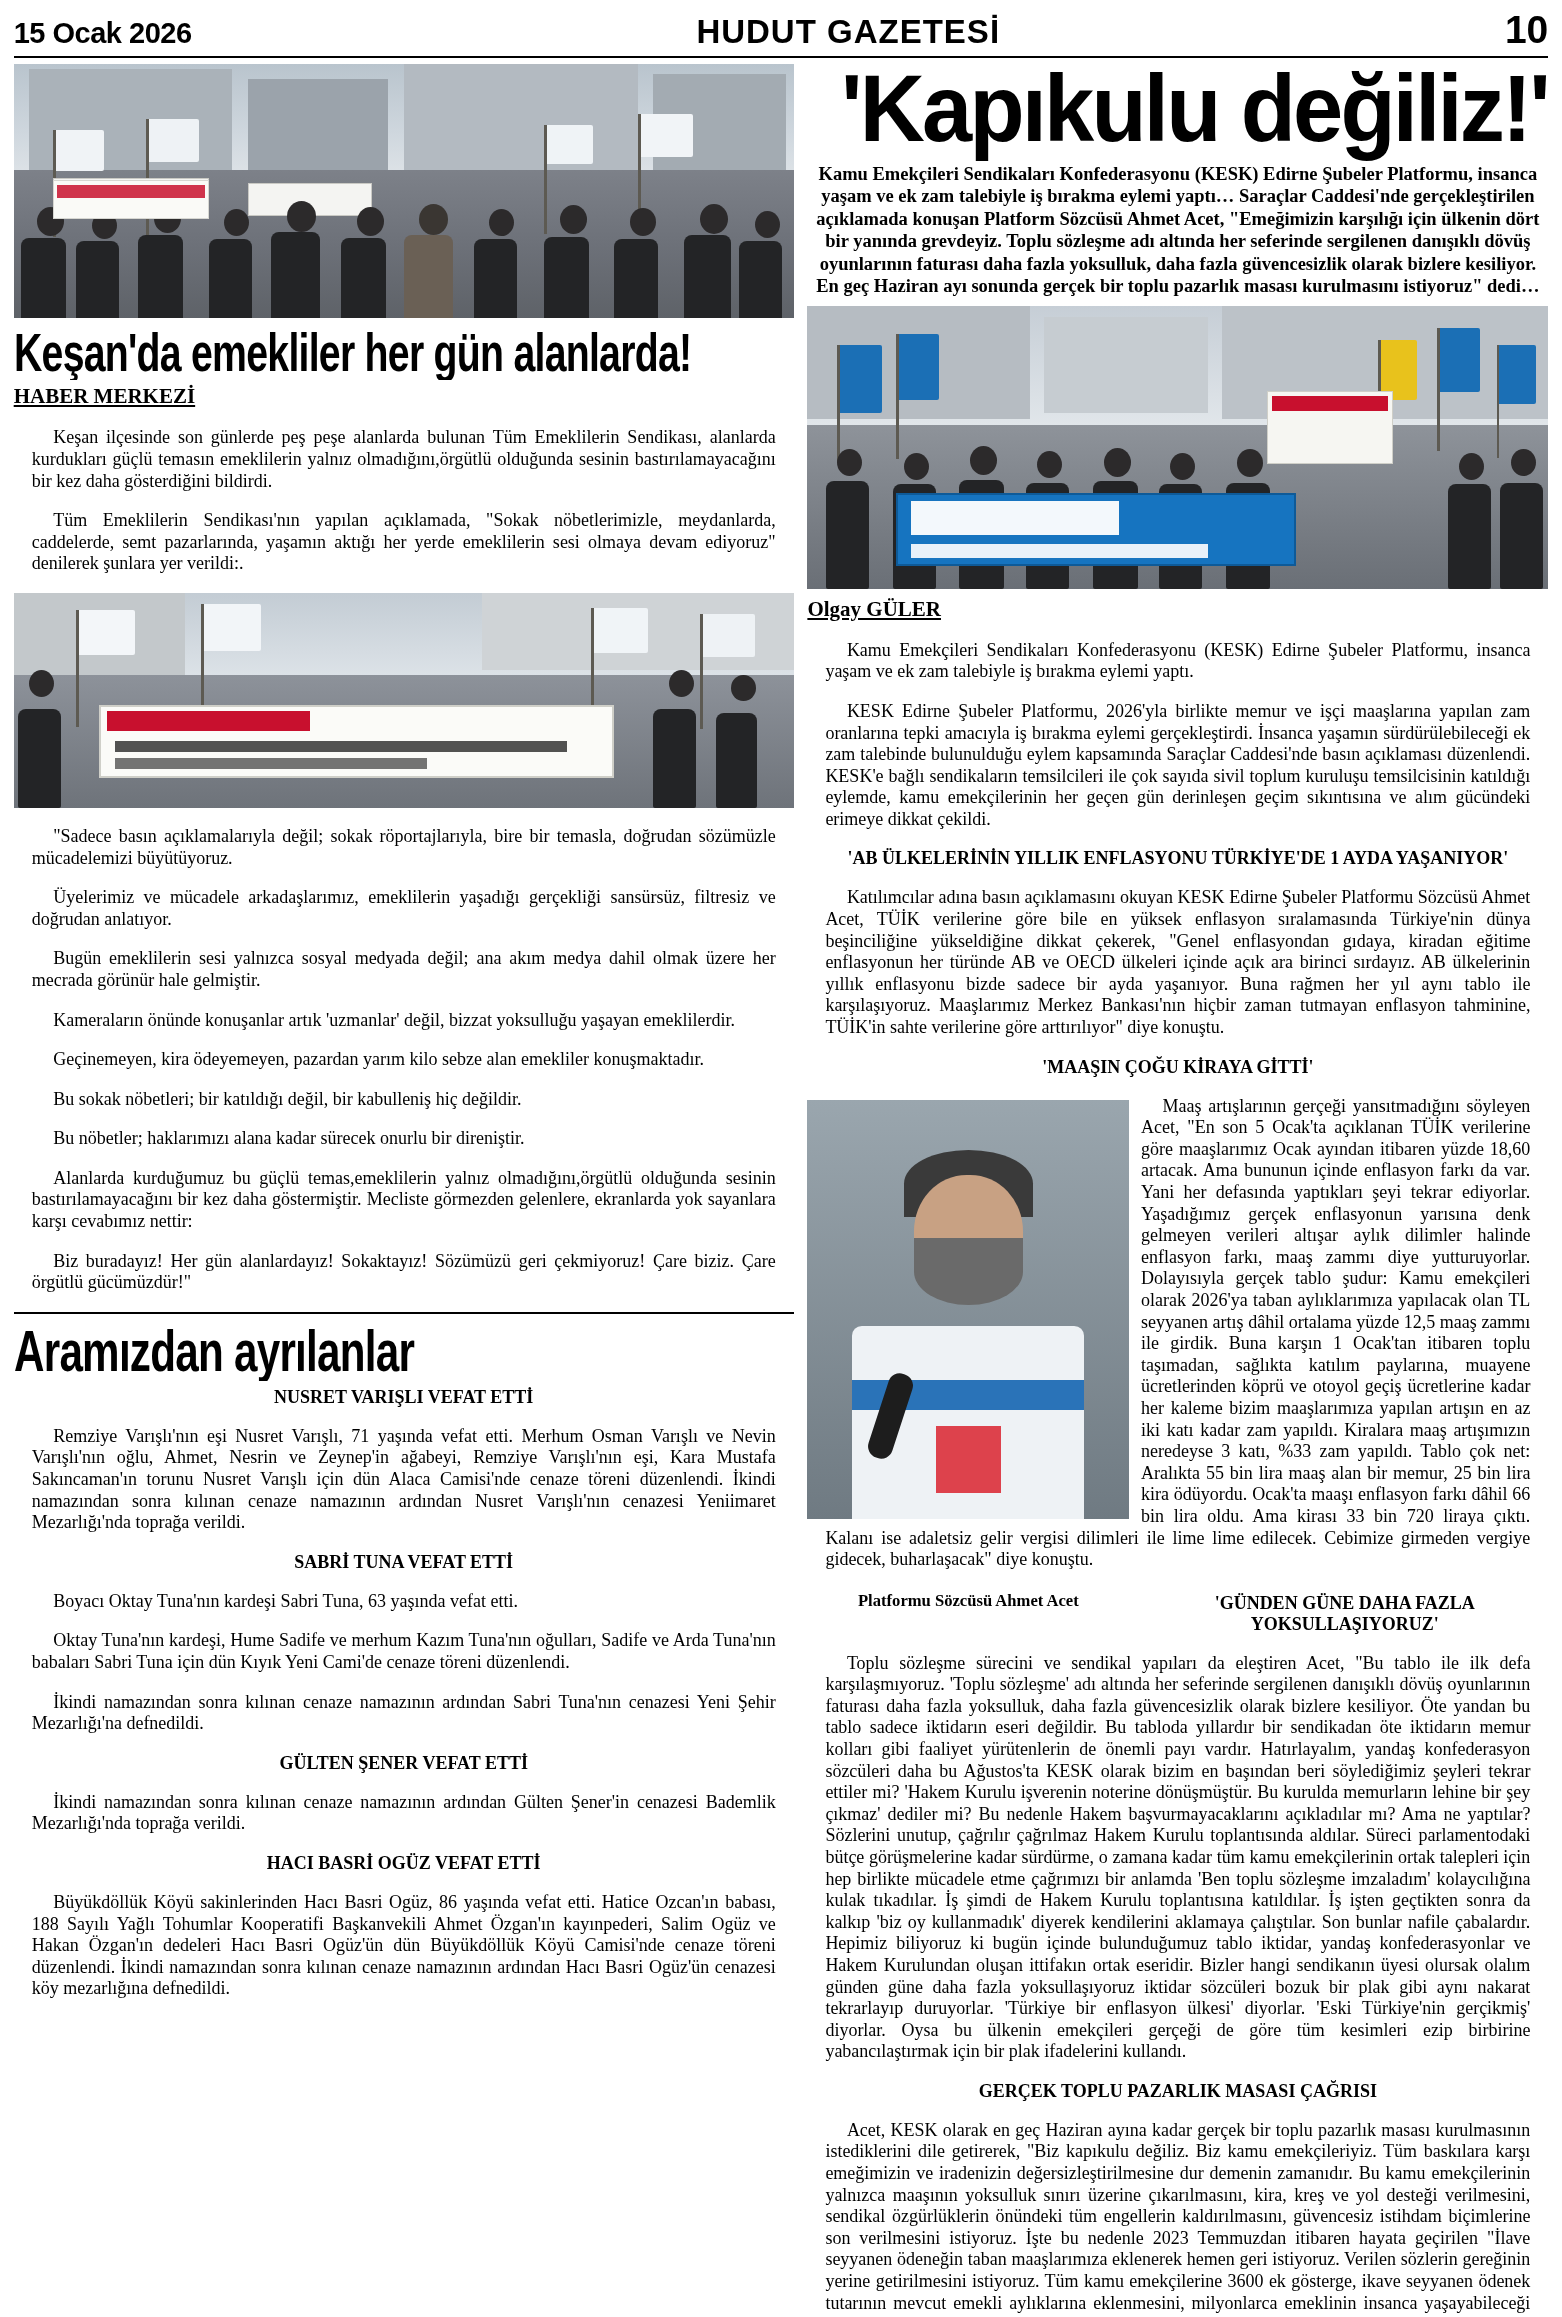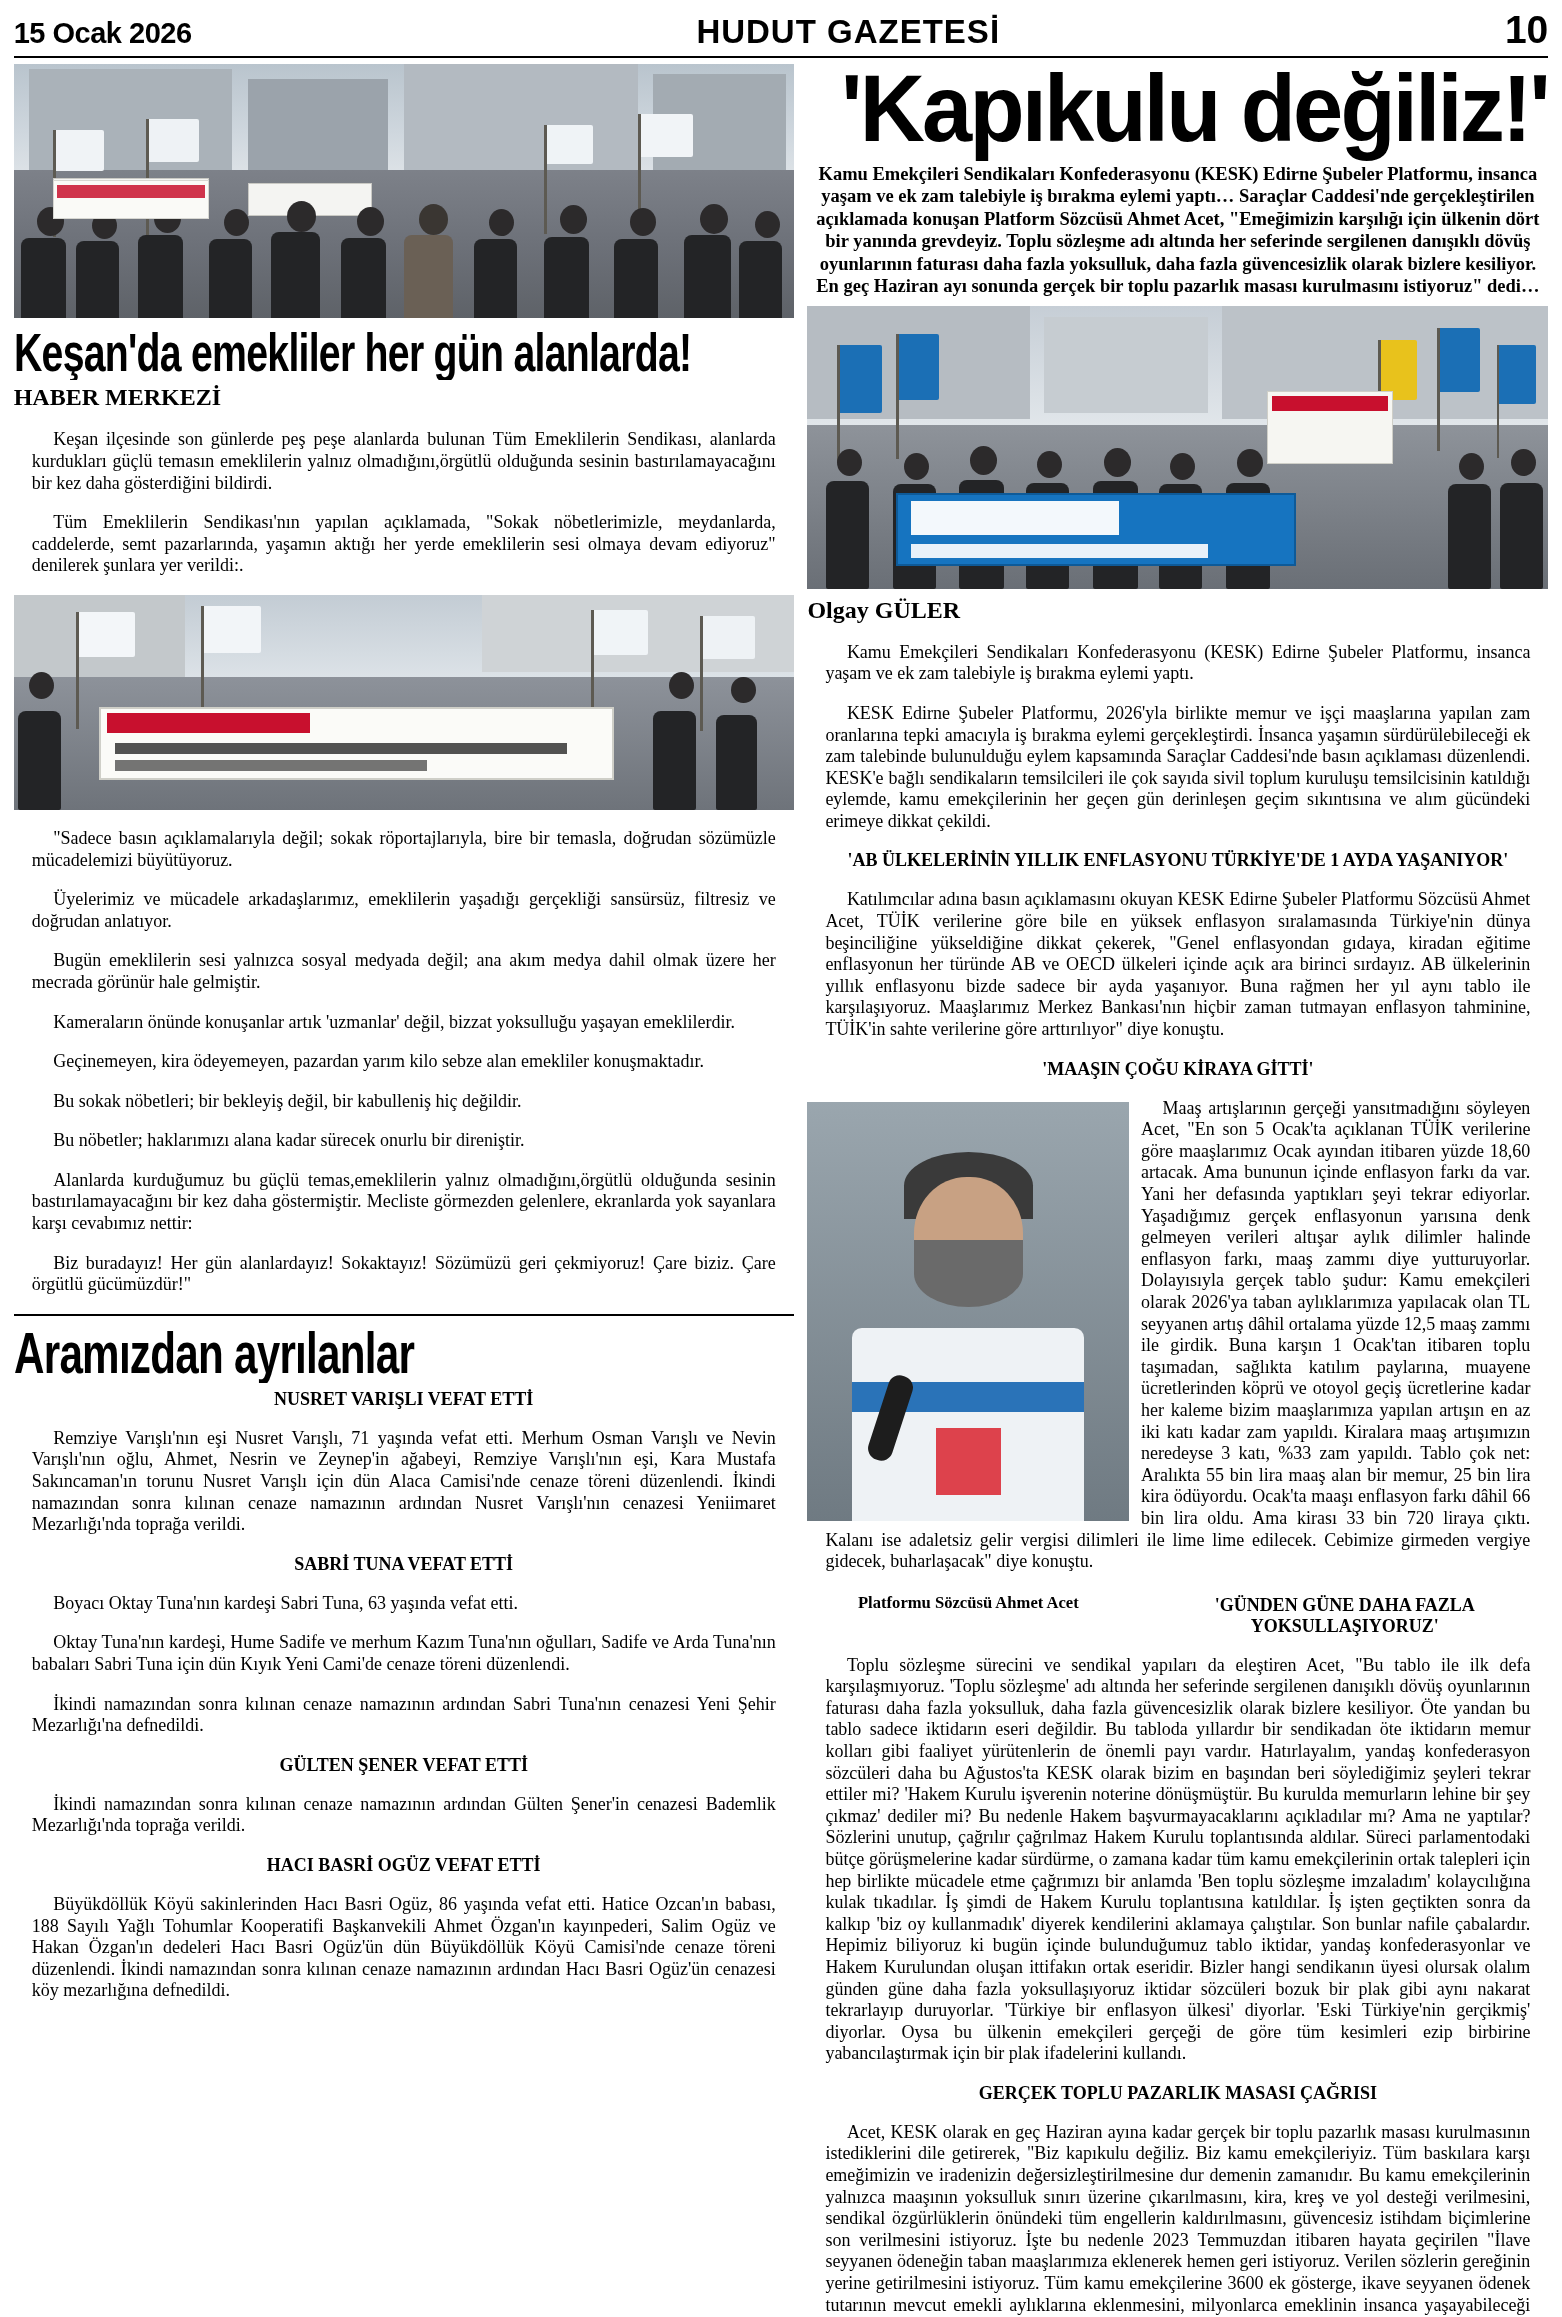--- a/index.html
+++ b/index.html
@@ -122,21 +122,22 @@
     text-align: right;
     letter-spacing: -2.9px;
     margin: 0 0 9.8px 0;
     transform: scaleX(0.96);
     transform-origin: right center;
   }
 
   
   .byline {
     font-weight: bold;
-    font-size: 24px;
+    font-size: 21px;
+    text-decoration: underline;
     margin: 2px 0 2px 0;
   }
   p.bd {
     font-size: 18px;
     line-height: 1.2;
     text-align: justify;
     margin: 18px;
     text-indent: 21.5px;
     hyphens: auto;
   }
@@ -276,21 +277,21 @@
         <div class="head" style="left:92%;top:38%;width:24.4px;height:26px;"></div>
         <div class="body" style="left:90%;top:56%;width:41px;height:44%;"></div>
       </div>
 
       <div style="margin-top:5.9px;">
         <p class="bd">"Sadece basın açıklamalarıyla değil; sokak röportajlarıyla, bire bir temasla, doğrudan sözümüzle mücadelemizi büyütüyoruz.</p>
         <p class="bd">Üyelerimiz ve mücadele arkadaşlarımız, emeklilerin yaşadığı gerçekliği sansürsüz, filtresiz ve doğrudan anlatıyor.</p>
         <p class="bd">Bugün emeklilerin sesi yalnızca sosyal medyada değil; ana akım medya dahil olmak üzere her mecrada görünür hale gelmiştir.</p>
         <p class="bd">Kameraların önünde konuşanlar artık 'uzmanlar' değil, bizzat yoksulluğu yaşayan emeklilerdir.</p>
         <p class="bd">Geçinemeyen, kira ödeyemeyen, pazardan yarım kilo sebze alan emekliler konuşmaktadır.</p>
-        <p class="bd">Bu sokak nöbetleri; bir bekleyiş değil, bir kabulleniş hiç değildir.</p>
+        <p class="bd">Bu sokak nöbetleri; bir katıldığı değil, bir kabulleniş hiç değildir.</p>
         <p class="bd">Bu nöbetler; haklarımızı alana kadar sürecek onurlu bir direniştir.</p>
         <p class="bd">Alanlarda kurduğumuz bu güçlü temas,emeklilerin yalnız olmadığını,örgütlü olduğunda sesinin bastırılamayacağını bir kez daha göstermiştir. Mecliste görmezden gelenlere, ekranlarda yok sayanlara karşı cevabımız nettir:</p>
         <p class="bd">Biz buradayız! Her gün alanlardayız! Sokaktayız! Sözümüzü geri çekmiyoruz! Çare biziz. Çare örgütlü gücümüzdür!"</p>
       </div>
 
       <div class="rule"></div>
 
       <div class="hl-wrap">
         <div class="hl-condensed" style="font-size:57px;">Aramızdan ayrılanlar</div>
       </div>

